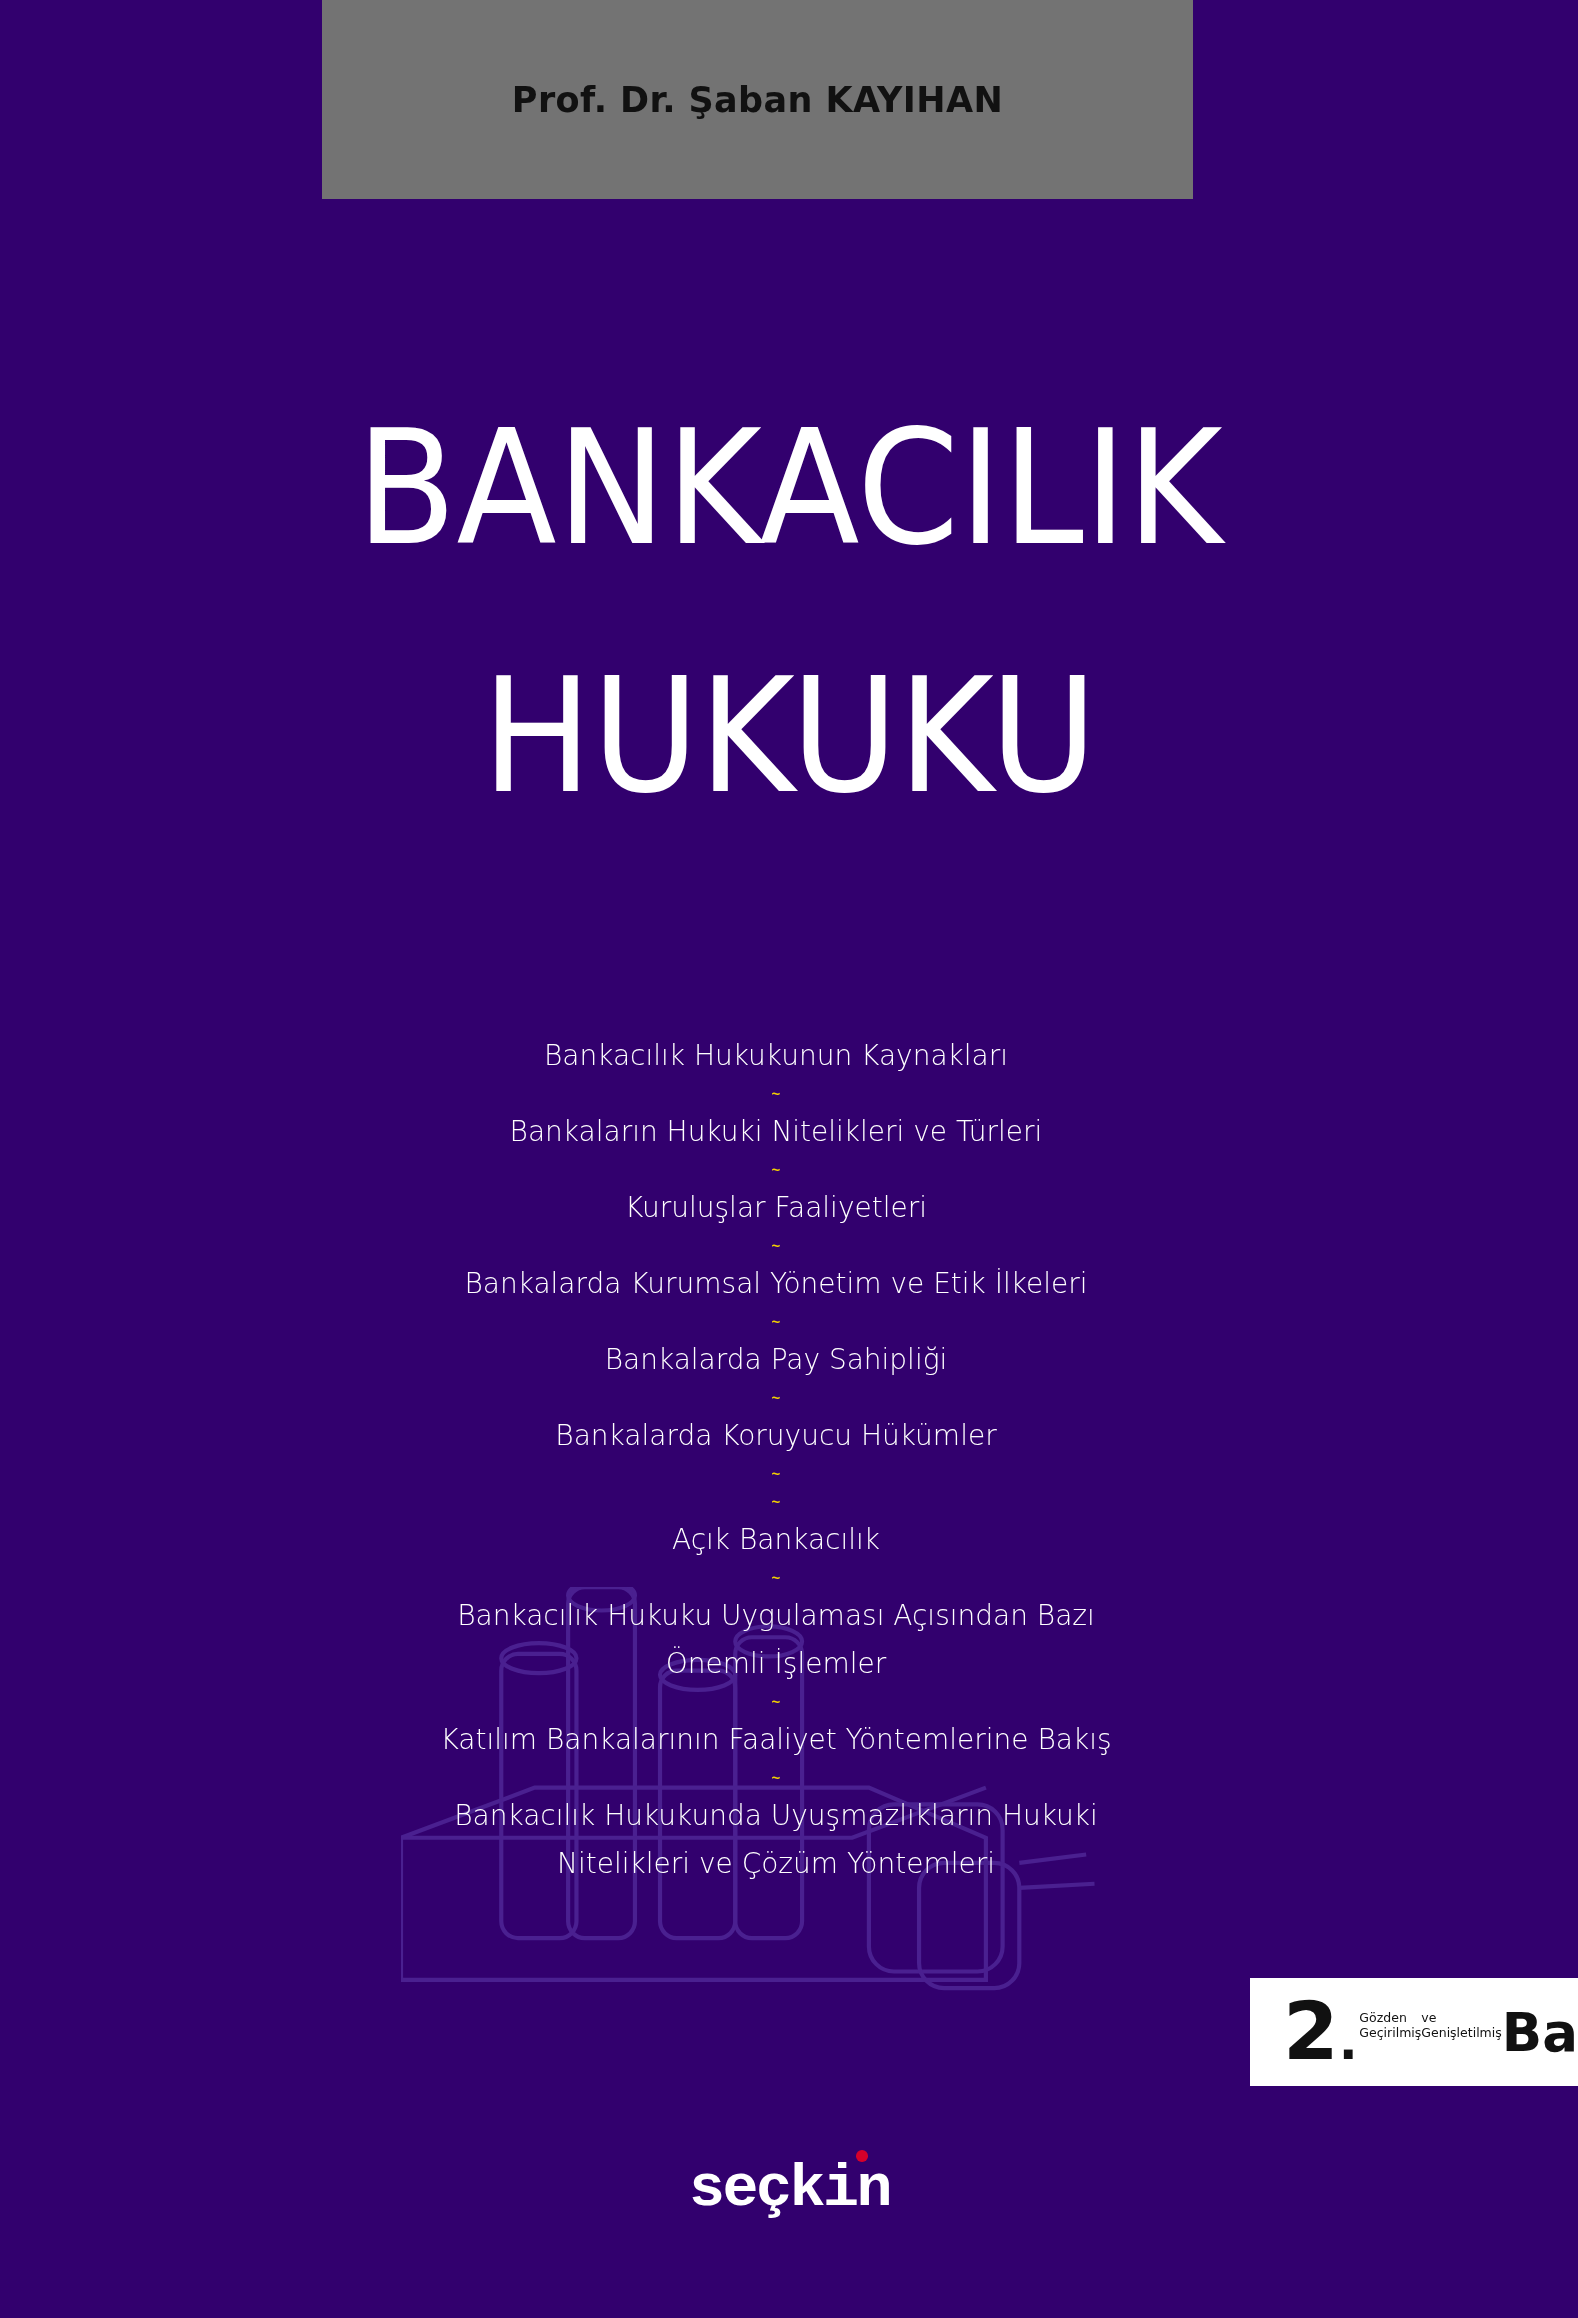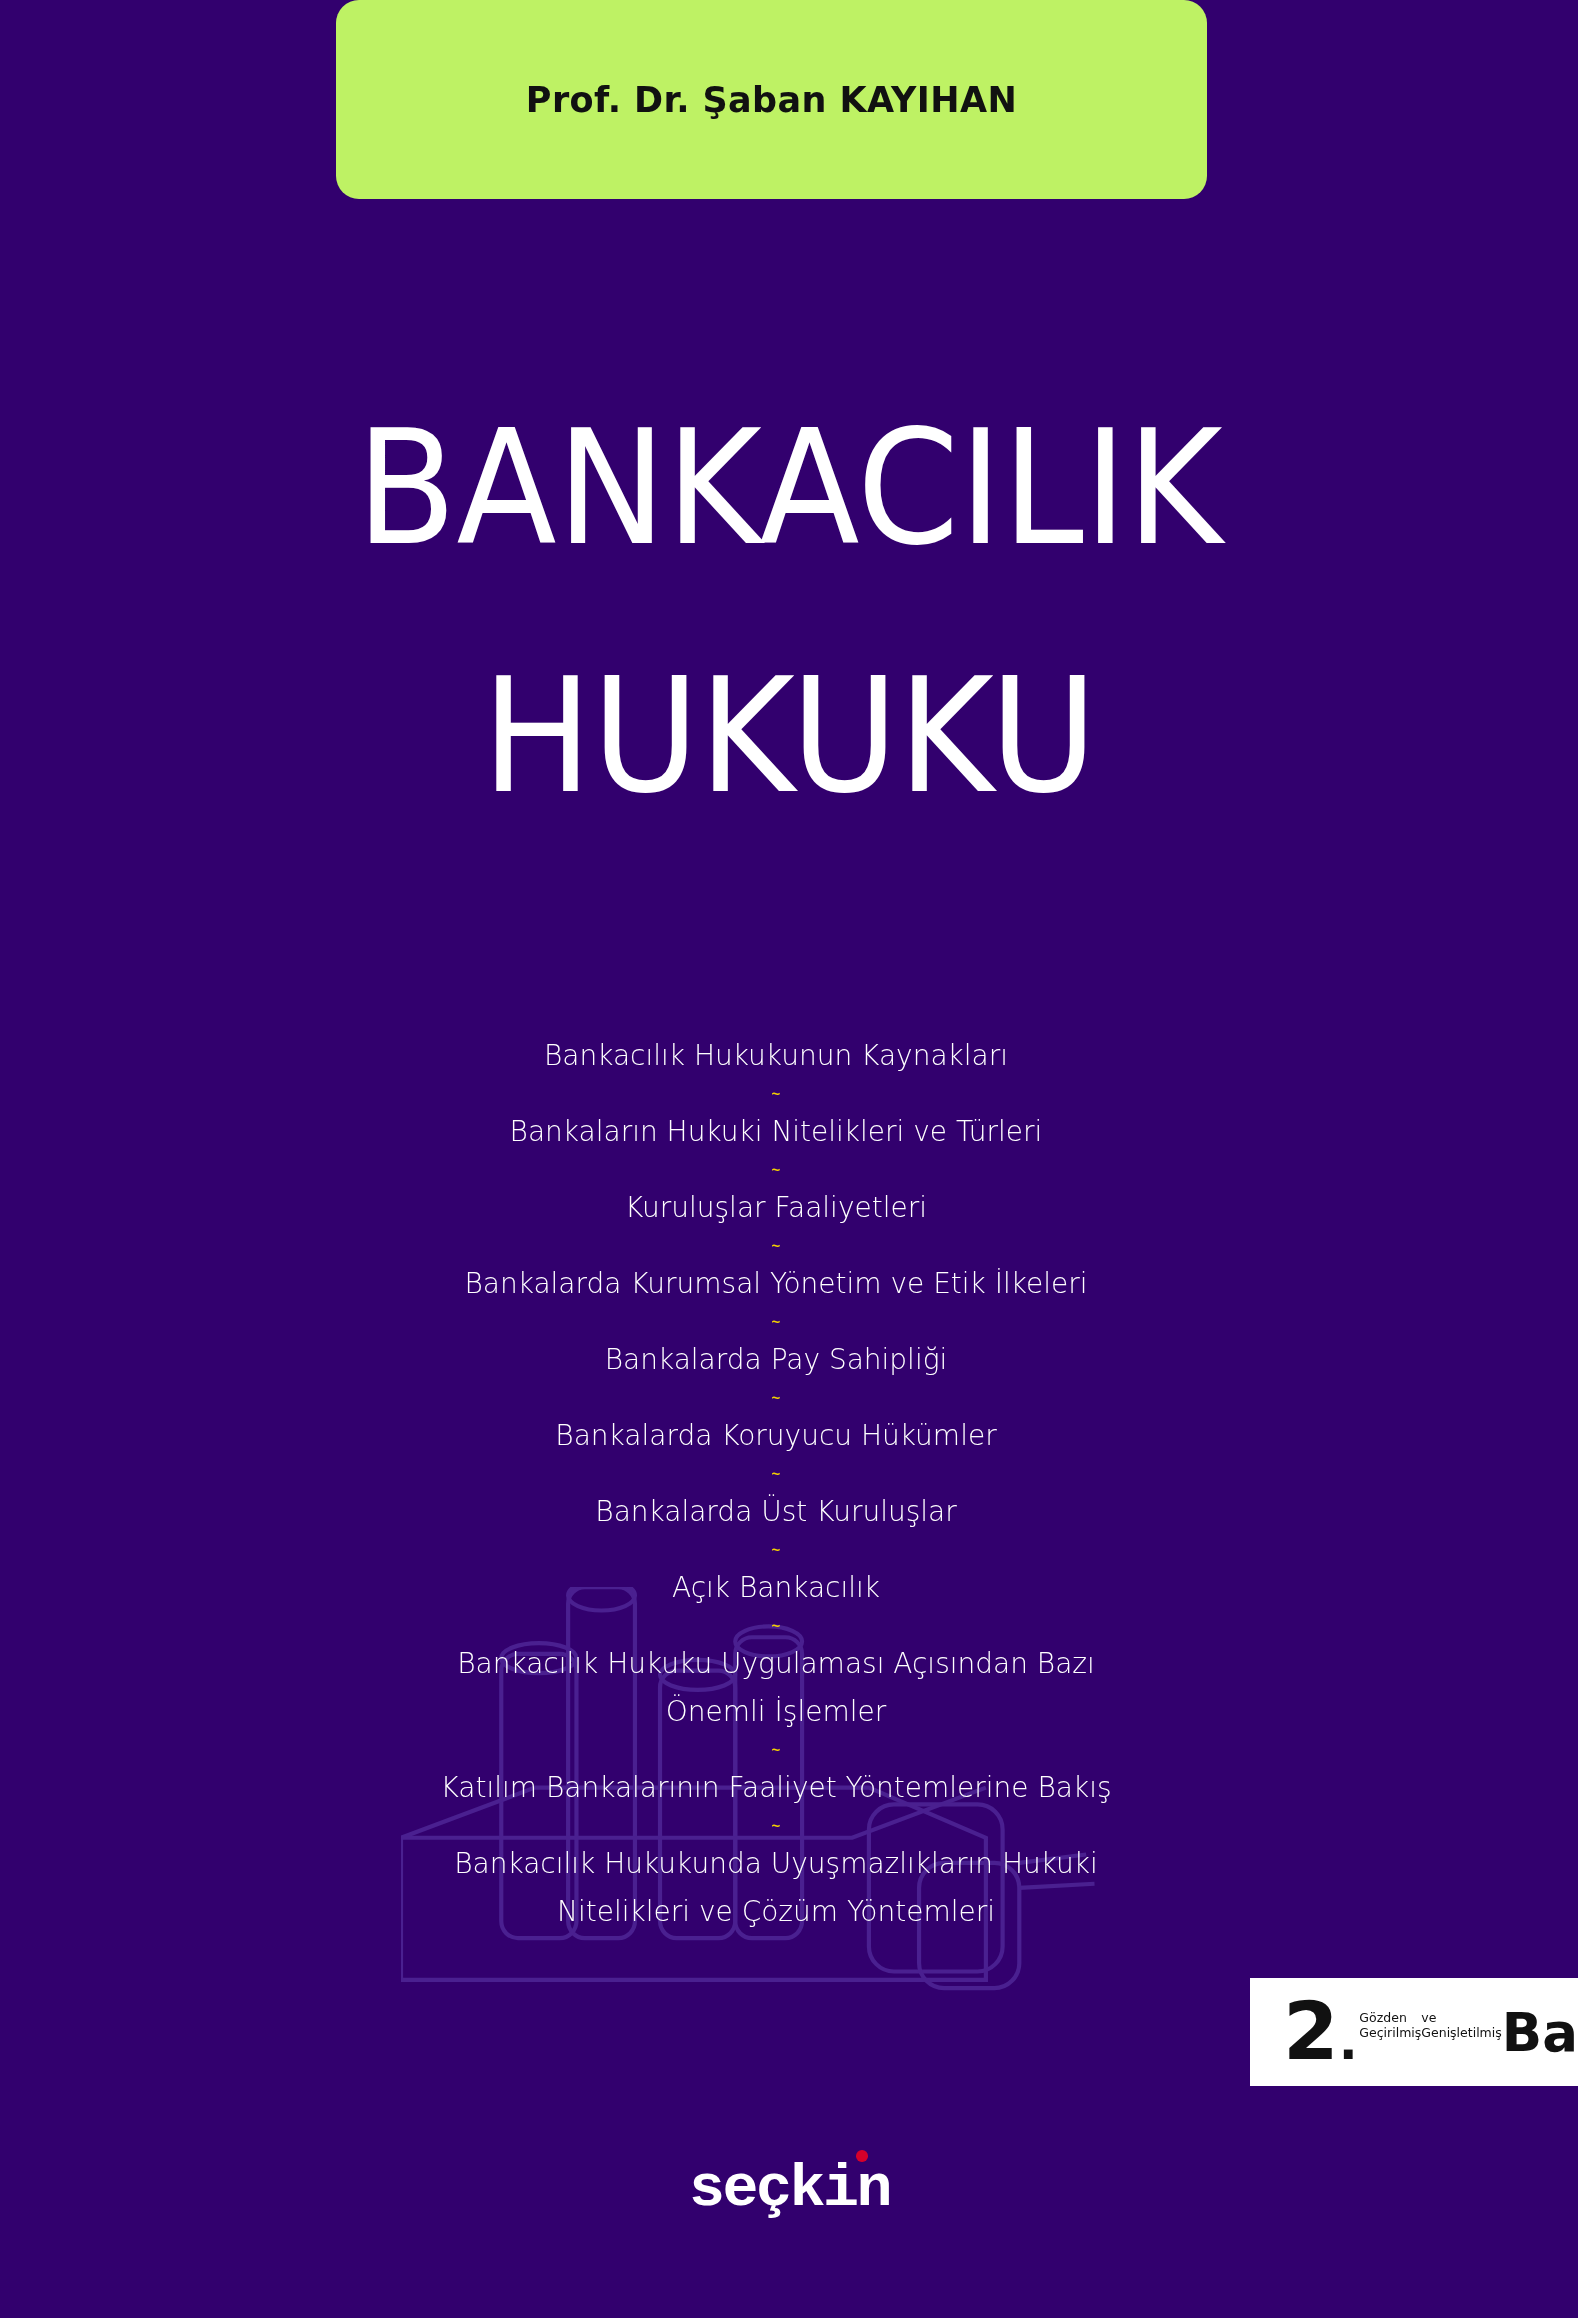--- a/index.html
+++ b/index.html
@@ -1,19 +1,19 @@
 <!DOCTYPE html>
 <html style="font-size:13.4px"><head>
 <meta charset="utf-8">
 <style>
   html, body { margin:0; padding:0; }
   body { width:1579px; height:2319px; background:#32006E; position:relative; overflow:hidden;
          font-family:"Liberation Sans", "DejaVu Sans", sans-serif; color:#fff; }
-  .author-box { position:absolute; left:336px; top:0; width:871px; height:199px; background:#bef264;
-                display:flex; align-items:center; justify-content:center;border-radius:23px; }
+  .author-box { position:absolute; left:322px; top:0; width:871px; height:199px; background:#737373;
+                display:flex; align-items:center; justify-content:center; }
   .author { font-family:"DejaVu Sans", sans-serif; font-weight:bold; font-size:35px; color:#111; letter-spacing:0.4px; }
   .title { position:absolute; left:0; width:1579px; text-align:center; font-family:"DejaVu Sans", sans-serif;
            font-size:159px; line-height:1; color:#fff; transform:scaleX(0.92); transform-origin:center; }
   .title.l1 { top:408px; }
   .title.l2 { top:656px; }
   .watermark { position:absolute; left:401px; top:1587px; width:752px; height:418px; opacity:1; }
   .topics { position:absolute; left:0; top:1032px; width:1552px; text-align:center; }
   .topic { font-family:"DejaVu Sans", sans-serif; font-size:28px; color:#fff; line-height:48px; font-weight:300; }
   .sep { color:#F5D000; font-size:15px; line-height:28px; height:28px; font-weight:bold; }
   .edition { position:absolute; left:1250px; top:1978px; width:328px; height:108px; background:#fff;
@@ -59,21 +59,20 @@
   <div class="topic">Bankaların Hukuki Nitelikleri ve Türleri</div>
   <div class="sep">~</div>
   <div class="topic">Kuruluşlar Faaliyetleri</div>
   <div class="sep">~</div>
   <div class="topic">Bankalarda Kurumsal Yönetim ve Etik İlkeleri</div>
   <div class="sep">~</div>
   <div class="topic">Bankalarda Pay Sahipliği</div>
   <div class="sep">~</div>
   <div class="topic">Bankalarda Koruyucu Hükümler</div>
   <div class="sep">~</div>
-  <div class="topic">Bankalarda Üst Kuruluşlar</div>
   <div class="sep">~</div>
   <div class="topic">Açık Bankacılık</div>
   <div class="sep">~</div>
   <div class="topic" style="white-space:pre-line">Bankacılık Hukuku Uygulaması Açısından Bazı
 Önemli İşlemler</div>
   <div class="sep">~</div>
   <div class="topic">Katılım Bankalarının Faaliyet Yöntemlerine Bakış</div>
   <div class="sep">~</div>
   <div class="topic" style="white-space:pre-line">Bankacılık Hukukunda Uyuşmazlıkların Hukuki
 Nitelikleri ve Çözüm Yöntemleri</div>

